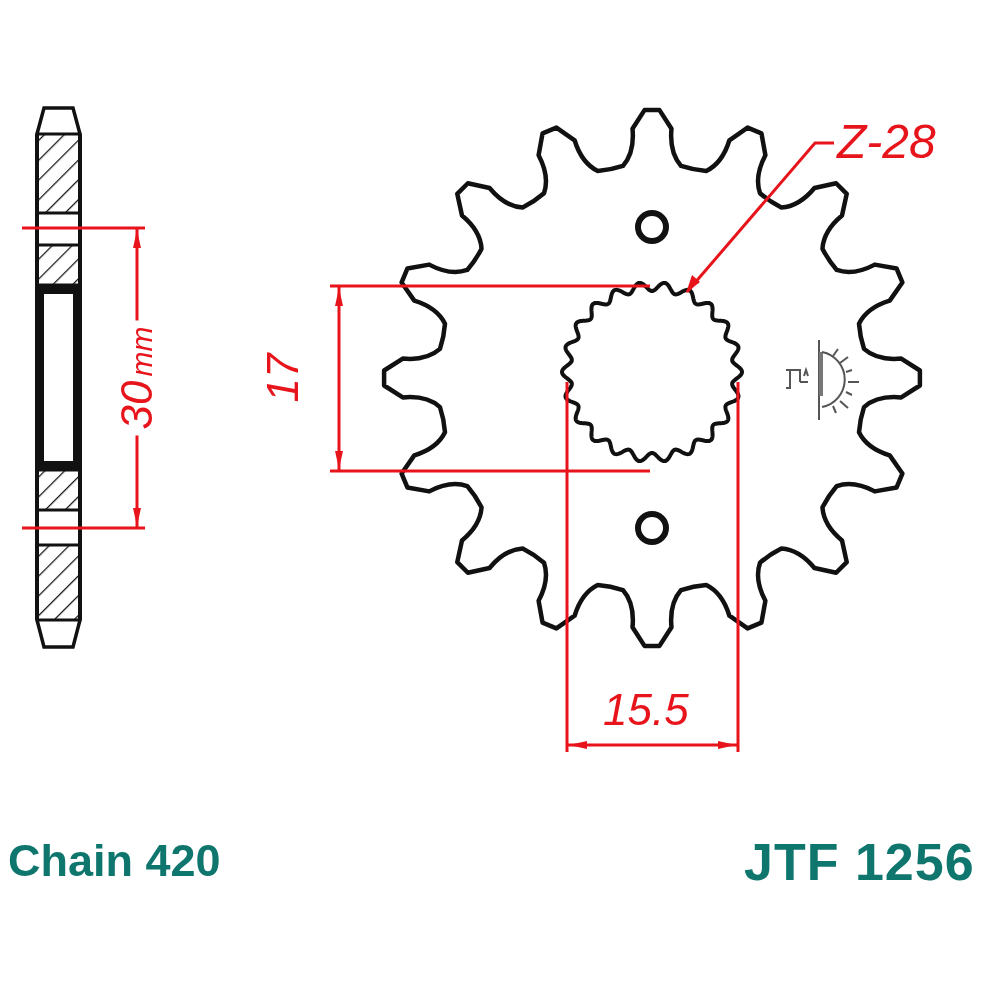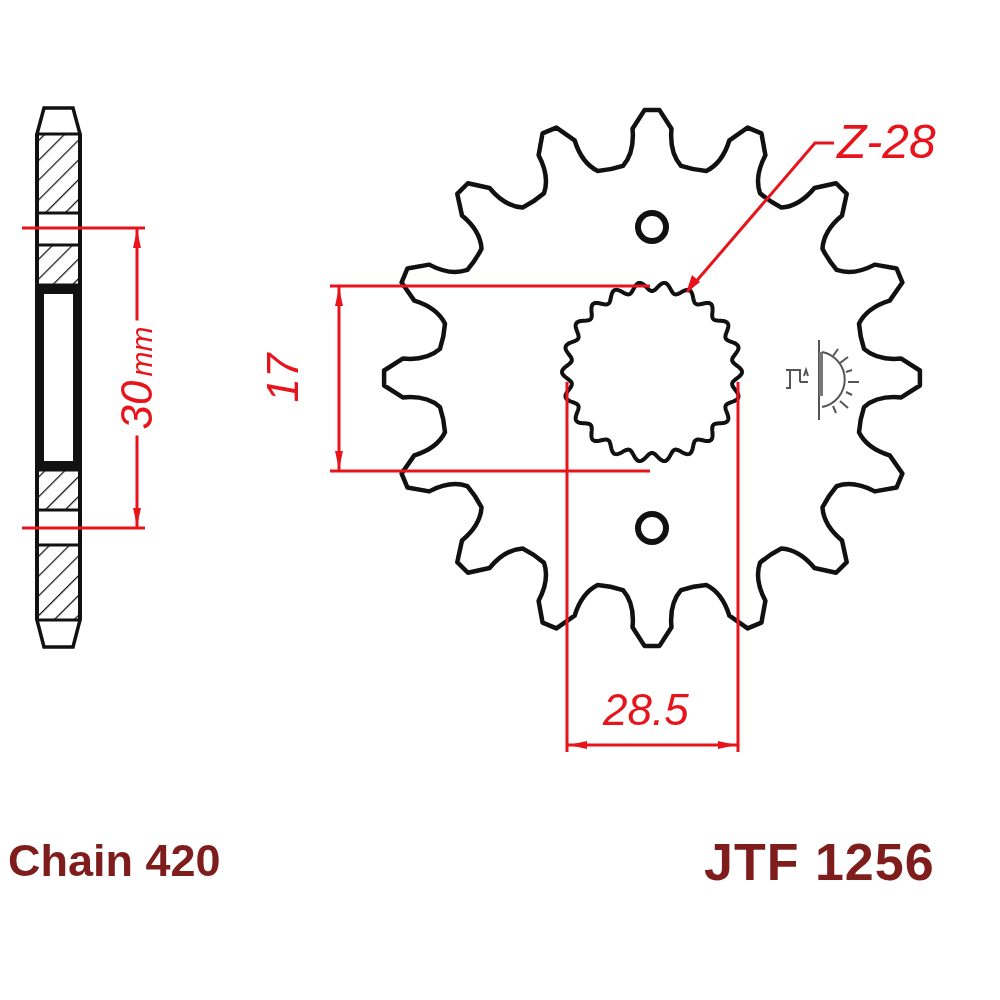--- a/index.html
+++ b/index.html
@@ -2,26 +2,26 @@
 <html><head>
   <meta charset="utf-8">
   <style>
     html, body { margin: 0; padding: 0; background: #ffffff; }
     body { width: 1000px; height: 1000px; position: relative; overflow: hidden; }
     #canvas { position: absolute; left: 0; top: 0; width: 1000px; height: 1000px; }
     .lbl {
       position: absolute;
       font-family: "Liberation Sans", sans-serif;
       font-weight: bold;
-      color: #7f1d1d;
+      color: #0f766e;
       white-space: nowrap;
       line-height: 1;
     }
     #chain-label { left: 8px; top: 838px; font-size: 45px; letter-spacing: 0px; }
-    #part-number { left: 704px; top: 836px; font-size: 52px; letter-spacing: 1px; }
+    #part-number { left: 744px; top: 836px; font-size: 52px; letter-spacing: 1px; }
     .dim-text {
       position: absolute;
       font-family: "Liberation Sans", sans-serif;
       font-style: italic;
       color: #e8141b;
       white-space: nowrap;
       line-height: 1;
     }
     #z-label { left: 837px; top: 118px; font-size: 48px; }
     #dim-15 { left: 603px; top: 688px; font-size: 44px; }
@@ -103,21 +103,21 @@
     <line x1="567" y1="745" x2="738" y2="745"></line>
     <polygon points="569,745 587,741 587,749" stroke="none"></polygon>
     <polygon points="736,745 718,741 718,749" stroke="none"></polygon>
 
     <polyline points="687,292 815,143 834,143" fill="none"></polyline>
     <polygon points="686,293 692,275 700,282" stroke="none"></polygon>
   </g>
 </svg>
 
 <div class="dim-text" id="z-label">Z-28</div>
-<div class="dim-text" id="dim-15">28.5</div>
+<div class="dim-text" id="dim-15">15.5</div>
 <div class="dim-text" id="dim-17">17</div>
 <div class="dim-text" id="dim-30">
   <span class="num">30</span>
   <span class="unit">mm</span>
 </div>
 
 <div class="lbl" id="chain-label">Chain 420</div>
 <div class="lbl" id="part-number">JTF 1256</div>
 
 </body></html>

